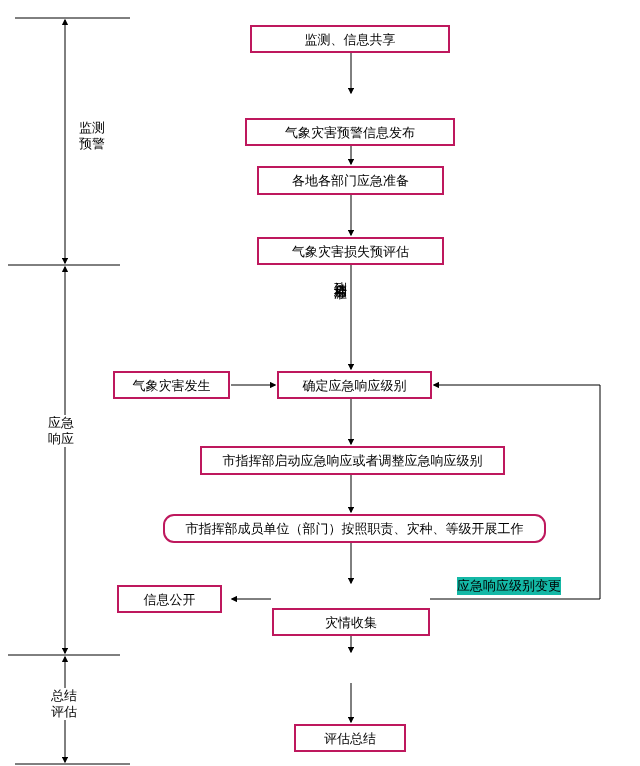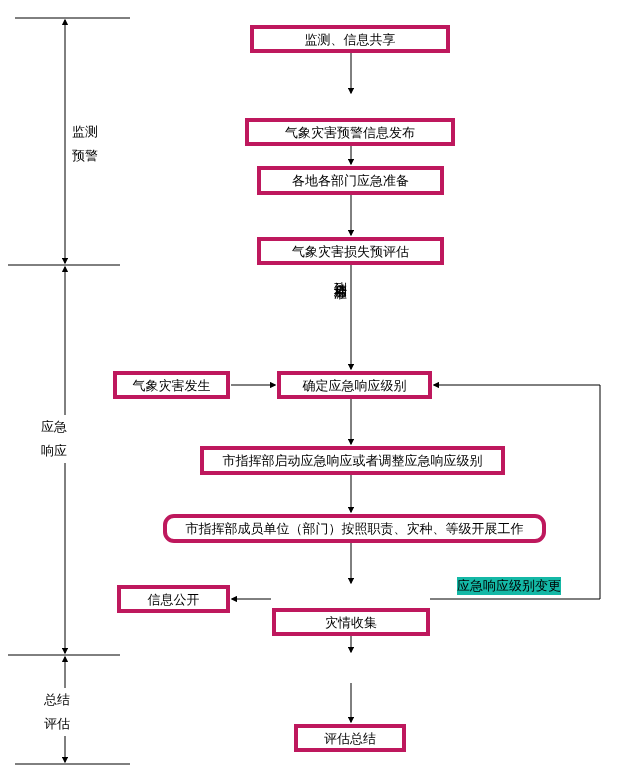--- a/index.html
+++ b/index.html
@@ -8,32 +8,32 @@
     width:640px;height:766px;
     background:#ffffff;
     font-family:"Liberation Sans","DejaVu Sans",sans-serif;
     color:#000;
     overflow:hidden;
   }
   svg.wires{position:absolute;left:0;top:0;width:640px;height:766px;pointer-events:none;}
   .box{
     position:absolute;
     box-sizing:border-box;
-    border:4px solid #be185d;
+    border:2px solid #be185d;
     background:#fff;
     display:flex;align-items:center;justify-content:center;
     font-size:13px;line-height:1;
     white-space:nowrap;
     padding:0 2px;
   }
   .phase-label{
     position:absolute;
     width:40px;
-    text-align:left;
-    font-size:13px;line-height:24px;
+    text-align:center;
+    font-size:13px;line-height:16px;
     white-space:pre-line;
     background:#fff;
   }
   .vlabel{
     position:absolute;
     left:333px;top:271px;
     writing-mode:vertical-lr;
     text-orientation:upright;
     font-size:13px;
     letter-spacing:1px;
@@ -104,21 +104,21 @@
   <div class="vlabel">达到启动标准</div>
 
   <div class="box" style="left:113px;top:371px;width:117px;height:28px;">气象灾害发生</div>
 
   <div class="box" style="left:277px;top:371px;width:155px;height:28px;">确定应急响应级别</div>
 
   <div class="box" style="left:200px;top:446px;width:305px;height:29px;">市指挥部启动应急响应或者调整应急响应级别</div>
 
   <div class="box" style="left:163px;top:514px;width:383px;height:29px;border-radius:11px;">市指挥部成员单位（部门）按照职责、灾种、等级开展工作</div>
 
-  <div class="box" style="left:117px;top:585px;width:113px;height:28px;">信息公开</div>
+  <div class="box" style="left:117px;top:585px;width:105px;height:28px;">信息公开</div>
 
   <div class="box" style="left:272px;top:585px;width:158px;height:28px;margin-top:23px;">灾情收集</div>
 
   <div class="edge-label">应急响应级别变更</div>
 
 
   <div class="box" style="left:294px;top:724px;width:112px;height:28px;">评估总结</div>
 
 </div>
 

